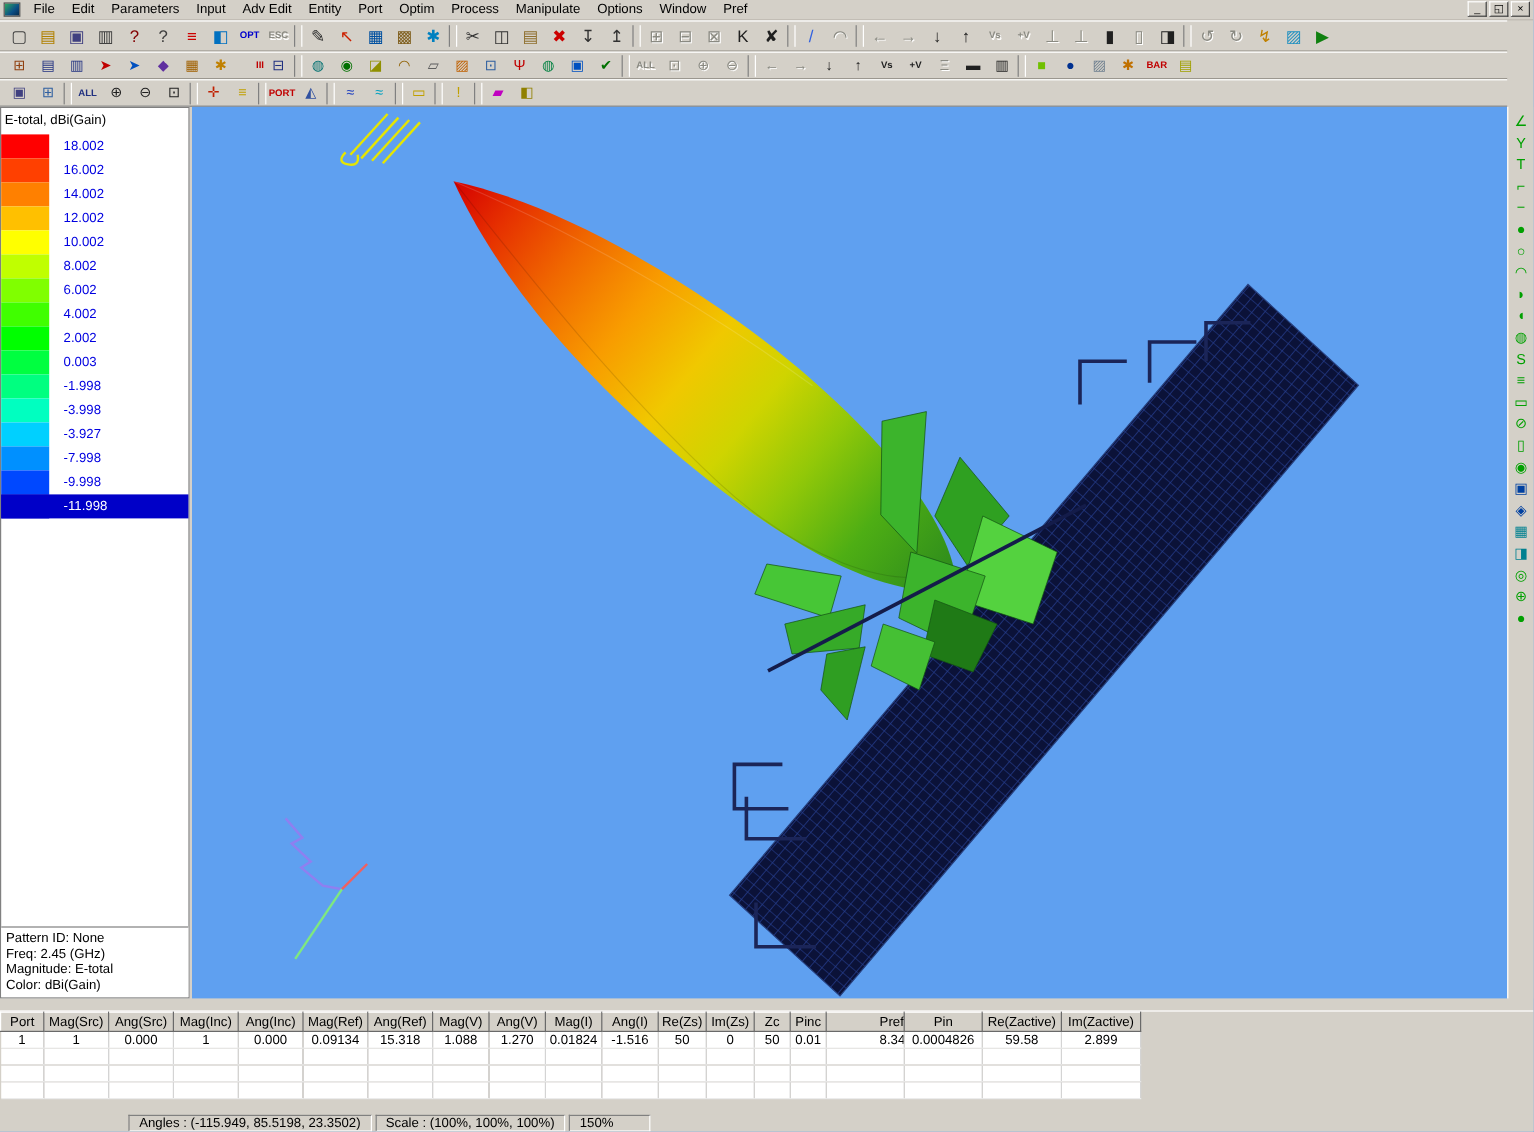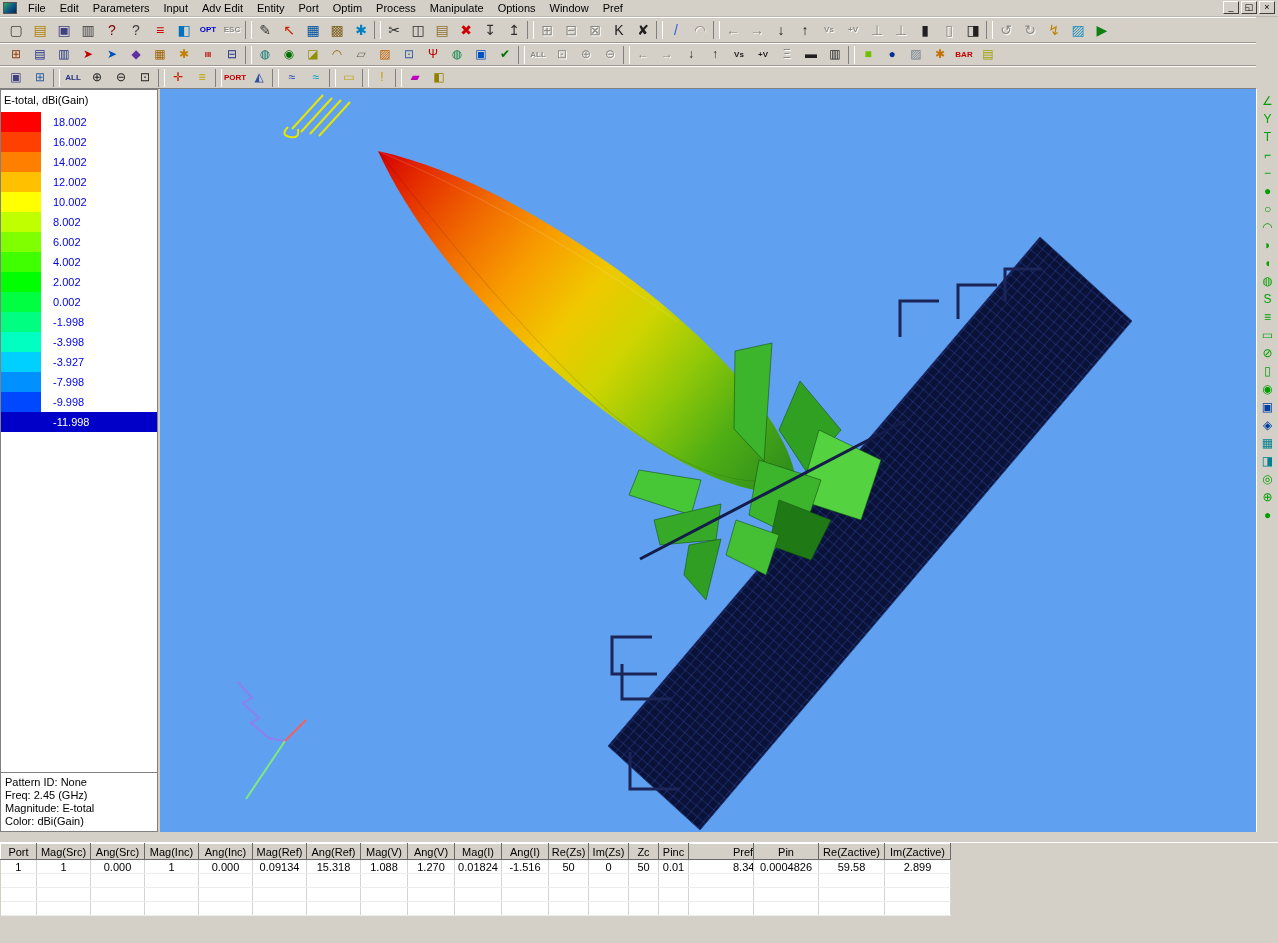--- a/index.html
+++ b/index.html
@@ -161,21 +161,21 @@
     </div>
   <div class="toolbar" id="tb2">
       <span class="tb-btn" style="color: rgb(144, 64, 16);">⊞</span>
       <span class="tb-btn" style="color: rgb(32, 48, 128);">▤</span>
       <span class="tb-btn" style="color: rgb(32, 48, 128);">▥</span>
       <span class="tb-btn" style="color: rgb(192, 0, 0);">➤</span>
       <span class="tb-btn" style="color: rgb(0, 80, 192);">➤</span>
       <span class="tb-btn" style="color: rgb(96, 48, 160);">◆</span>
       <span class="tb-btn" style="color: rgb(160, 96, 0);">▦</span>
       <span class="tb-btn" style="color: rgb(192, 128, 0);">✱</span>
-      <span class="tb-btn tb-text" style="color: rgb(192, 0, 0);">III</span>
+      <span class="tb-btn tb-text" style="color: rgb(192, 0, 0); text-align: right;">III</span>
       <span class="tb-btn" style="color: rgb(32, 48, 128);">⊟</span>
       <span class="tb-sep"></span>
       <span class="tb-btn" style="color: rgb(0, 112, 112);">◍</span>
       <span class="tb-btn" style="color: rgb(0, 112, 0);">◉</span>
       <span class="tb-btn" style="color: rgb(144, 144, 0);">◪</span>
       <span class="tb-btn" style="color: rgb(144, 96, 0);">◠</span>
       <span class="tb-btn" style="color: rgb(96, 96, 96);">▱</span>
       <span class="tb-btn" style="color: rgb(192, 96, 0);">▨</span>
       <span class="tb-btn" style="color: rgb(48, 96, 160);">⊡</span>
       <span class="tb-btn" style="color: rgb(192, 0, 0);">Ψ</span>
@@ -265,21 +265,21 @@
         <div class="legend-row">
           <span class="legend-swatch" style="background: rgb(64, 255, 0);"></span>
           <span class="legend-label">4.002</span>
         </div>
         <div class="legend-row">
           <span class="legend-swatch" style="background: rgb(0, 255, 0);"></span>
           <span class="legend-label">2.002</span>
         </div>
         <div class="legend-row">
           <span class="legend-swatch" style="background: rgb(0, 255, 64);"></span>
-          <span class="legend-label">0.002</span>
+          <span class="legend-label">0.003</span>
         </div>
         <div class="legend-row">
           <span class="legend-swatch" style="background: rgb(0, 255, 128);"></span>
           <span class="legend-label">-1.998</span>
         </div>
         <div class="legend-row">
           <span class="legend-swatch" style="background: rgb(0, 255, 192);"></span>
           <span class="legend-label">-3.998</span>
         </div>
         <div class="legend-row">
@@ -513,14 +513,20 @@
             <td></td>
             <td></td>
             <td></td>
             <td></td>
             <td></td>
           </tr>
         </tbody>
     </table>
   </div>
 
+  <div id="status-bar">
+    <span class="status-spacer"></span>
+    <span class="status-cell">Angles : (-115.949, 85.5198, 23.3502)</span>
+    <span class="status-cell">Scale : (100%, 100%, 100%)</span>
+    <span class="status-cell status-zoom">150%</span>
+  </div>
 
 </div>
 
 </body></html>

